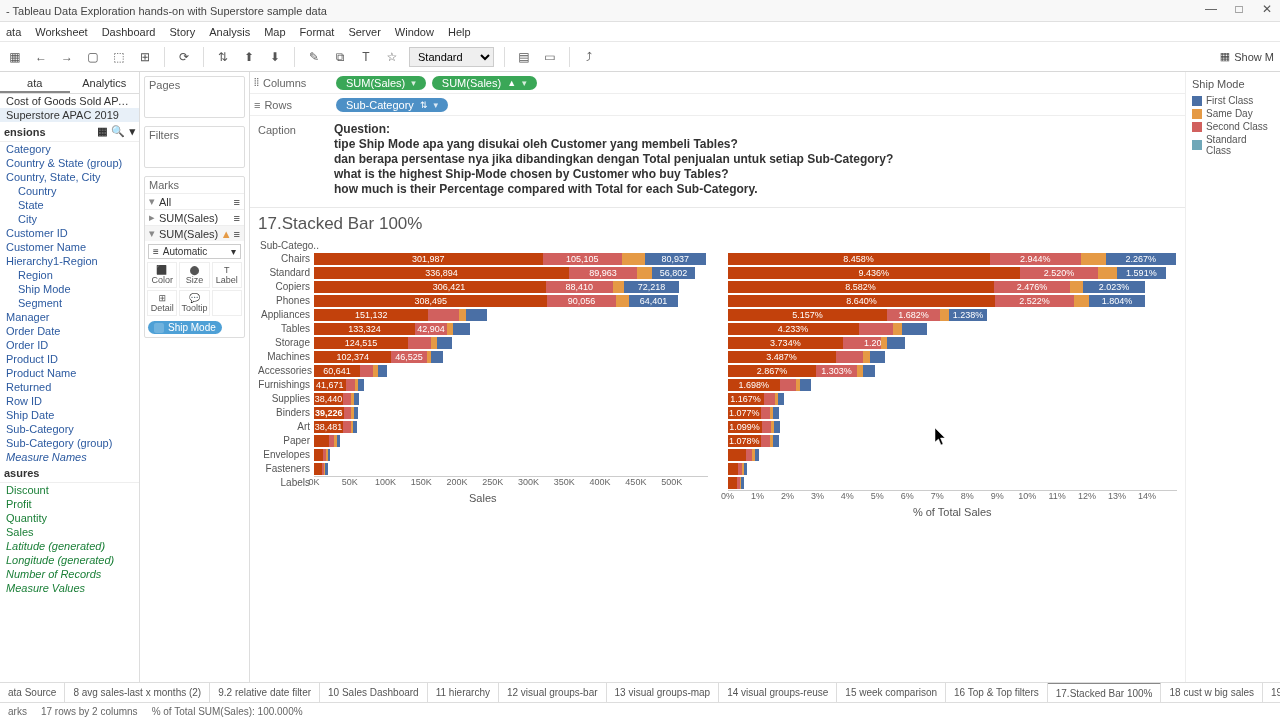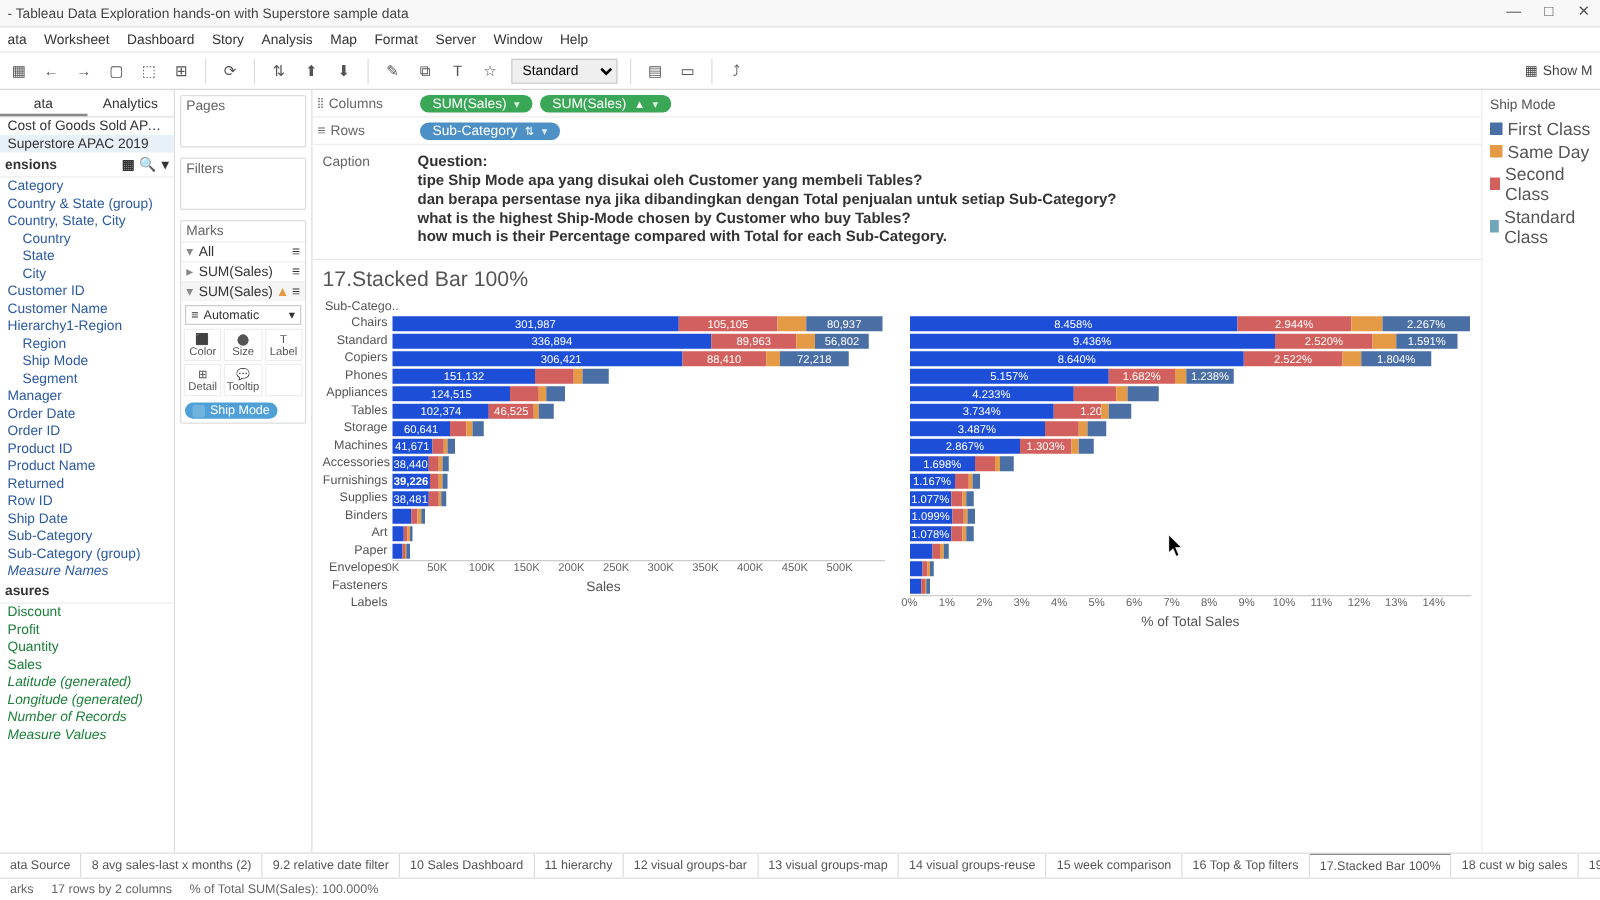--- a/index.html
+++ b/index.html
@@ -65,33 +65,33 @@
 
 .viz-wrap{ flex:1; position:relative; padding:4px 8px 0; overflow:hidden;}
 .viz-title{ font-size:17px; color:#555; padding:2px 0 6px;}
 .charts{ display:flex; gap:20px;}
 .chart{ flex:1; position:relative;}
 .rowlbls{ position:absolute; left:0; top:0; width:56px;}
 .rowlbl{ height:14px; text-align:right; font-size:10px; color:#555; padding-right:4px; line-height:14px;}
 .bars{ margin-left:56px; position:relative;}
 .bar-row{ height:14px; display:flex; align-items:center; position:relative;}
 .seg{ height:12px; display:inline-flex; align-items:center; justify-content:center; font-size:9px; color:#fff; overflow:hidden; white-space:nowrap;}
-.c-std{ background:#1d4ed8;}
+.c-std{ background:#c2410c;}
 .c-sec{ background:#d1605e;}
 .c-same{ background:#e59a45;}
 .c-first{ background:#4a6fa5;}
 .axis{ height:14px; position:relative; margin-left:56px; border-top:1px solid #ccc; display:flex;}
 .axis span{ flex:1; font-size:9px; color:#666; text-align:center; transform:translateX(-50%);}
 .axis-title{ text-align:center; font-size:11px; color:#555; margin-top:2px;}
 .subcat-head{ font-size:10px; color:#555; padding-left:2px; margin-bottom:1px;}
 
 
 .legend{ width:95px; border-left:1px solid #eee; padding:6px;}
 .legend h4{ font-size:11px; font-weight:normal; color:#555; margin-bottom:4px;}
-.legend .li{ display:flex; align-items:center; gap:4px; font-size:14px; color:#555; padding:1px 0;}
+.legend .li{ display:flex; align-items:center; gap:4px; font-size:10px; color:#555; padding:1px 0;}
 .legend .sw{ width:10px; height:10px;}
 
 
 .sheettabs{ height:20px; border-top:1px solid #ddd; display:flex; align-items:stretch; font-size:10px; overflow:hidden;}
 .sheettabs .t{ padding:0 8px; border-right:1px solid #ddd; display:flex; align-items:center; white-space:nowrap; color:#555;}
 .sheettabs .t.active{ background:#fff; border-top:2px solid #888; margin-top:-1px;}
 
 
 .status{ height:18px; border-top:1px solid #ddd; display:flex; align-items:center; gap:14px; padding:0 8px; font-size:10px; color:#666;}
 
@@ -334,24 +334,36 @@
                 <div class="seg c-same" style="width: 3.84615%;"></div>
                 <div class="seg c-first" style="width: 10.9235%;">56,802</div>
               </div>
               <div class="bar-row">
                 <div class="seg c-std" style="width: 58.9271%; padding-left: 38px;">306,421</div>
                 <div class="seg c-sec" style="width: 17.0019%;">88,410</div>
                 <div class="seg c-same" style="width: 2.88462%;"></div>
                 <div class="seg c-first" style="width: 13.8881%;">72,218</div>
               </div>
               <div class="bar-row">
+                <div class="seg c-std" style="width: 59.326%;">308,495</div>
+                <div class="seg c-sec" style="width: 17.3185%;">90,056</div>
+                <div class="seg c-same" style="width: 3.46154%;"></div>
+                <div class="seg c-first" style="width: 12.3848%;">64,401</div>
+              </div>
+              <div class="bar-row">
                 <div class="seg c-std" style="width: 29.0638%;">151,132</div>
                 <div class="seg c-sec" style="width: 7.69231%;"></div>
                 <div class="seg c-same" style="width: 1.92308%;"></div>
                 <div class="seg c-first" style="width: 5.38462%;"></div>
+              </div>
+              <div class="bar-row">
+                <div class="seg c-std" style="width: 25.6392%;">133,324</div>
+                <div class="seg c-sec" style="width: 8.25077%;">42,904</div>
+                <div class="seg c-same" style="width: 1.53846%;"></div>
+                <div class="seg c-first" style="width: 4.23077%;"></div>
               </div>
               <div class="bar-row">
                 <div class="seg c-std" style="width: 23.9452%;">124,515</div>
                 <div class="seg c-sec" style="width: 5.76923%;"></div>
                 <div class="seg c-same" style="width: 1.53846%;"></div>
                 <div class="seg c-first" style="width: 3.84615%;"></div>
               </div>
               <div class="bar-row">
                 <div class="seg c-std" style="width: 19.6873%;">102,374</div>
                 <div class="seg c-sec" style="width: 8.94712%;">46,525</div>
@@ -428,20 +440,26 @@
                 <div class="seg c-std" style="width: 58.331%;">8.458%</div>
                 <div class="seg c-sec" style="width: 20.3034%;">2.944%</div>
                 <div class="seg c-same" style="width: 5.51724%;"></div>
                 <div class="seg c-first" style="width: 15.6345%;">2.267%</div>
               </div>
               <div class="bar-row">
                 <div class="seg c-std" style="width: 65.0759%;">9.436%</div>
                 <div class="seg c-sec" style="width: 17.3793%;">2.520%</div>
                 <div class="seg c-same" style="width: 4.13793%;"></div>
                 <div class="seg c-first" style="width: 10.9724%;">1.591%</div>
+              </div>
+              <div class="bar-row">
+                <div class="seg c-std" style="width: 59.1862%;">8.582%</div>
+                <div class="seg c-sec" style="width: 17.0759%;">2.476%</div>
+                <div class="seg c-same" style="width: 2.75862%;"></div>
+                <div class="seg c-first" style="width: 13.9517%;">2.023%</div>
               </div>
               <div class="bar-row">
                 <div class="seg c-std" style="width: 59.5862%;">8.640%</div>
                 <div class="seg c-sec" style="width: 17.3931%;">2.522%</div>
                 <div class="seg c-same" style="width: 3.44828%;"></div>
                 <div class="seg c-first" style="width: 12.4414%;">1.804%</div>
               </div>
               <div class="bar-row">
                 <div class="seg c-std" style="width: 35.5655%;">5.157%</div>
                 <div class="seg c-sec" style="width: 11.6%;">1.682%</div>

